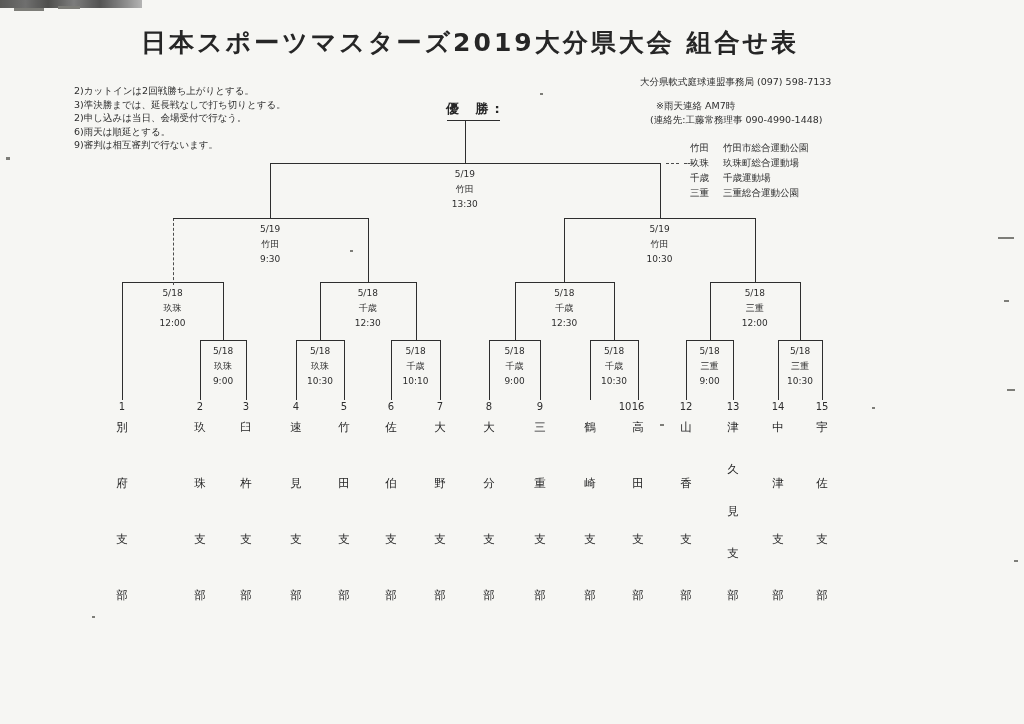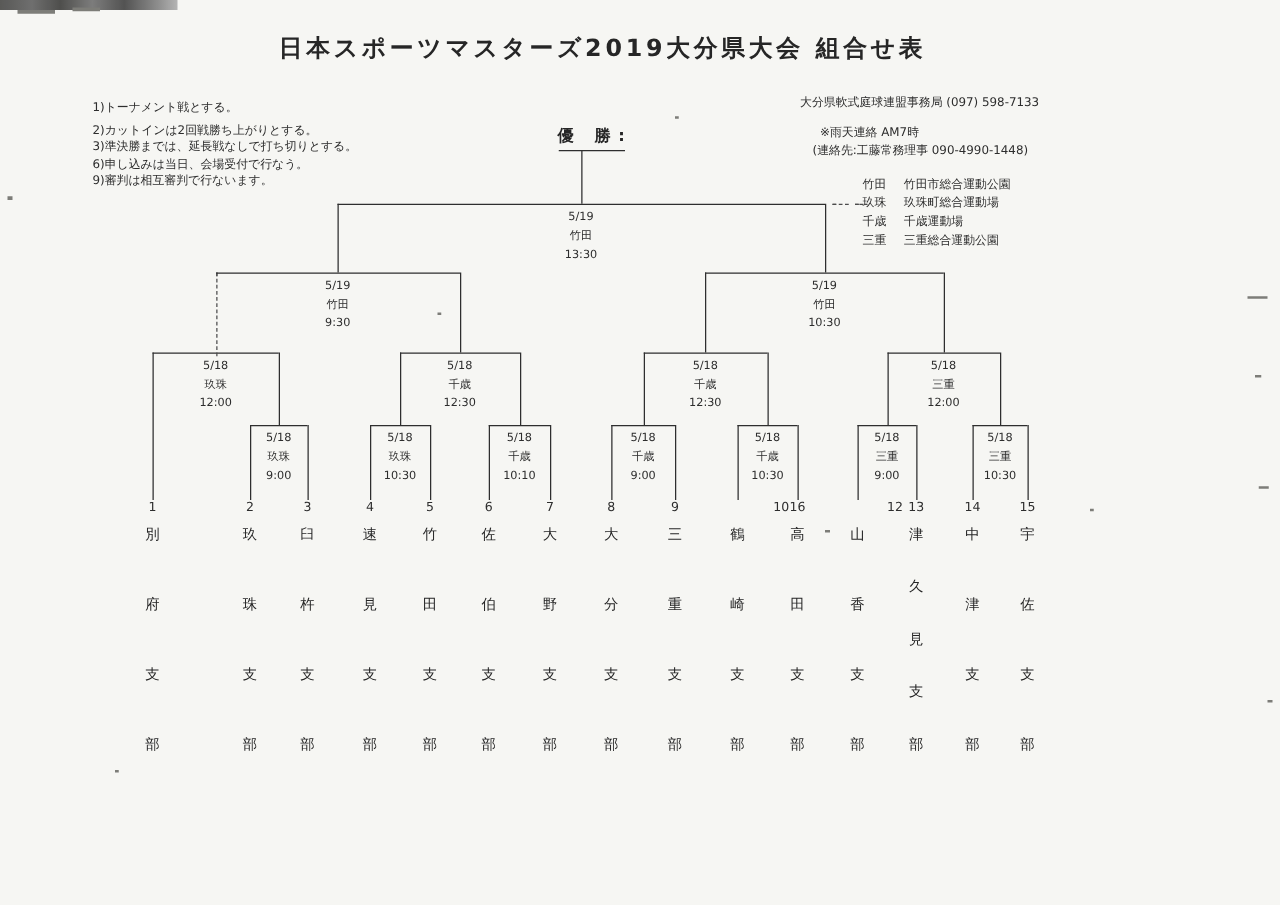--- a/index.html
+++ b/index.html
@@ -5,22 +5,22 @@
   html,body{margin:0;padding:0;background:#d8d8d4;}
   #page{
     position:relative;width:1024px;height:724px;background:#fbfbf8;
     overflow:hidden;color:#1c1c1c;
     font-family:"DejaVu Sans",sans-serif;
     filter:contrast(.96);
   }
   .scan{filter:blur(.3px);}
   .abs{position:absolute;}
   #title{
-    top:26px;left:12px;width:940px;text-align:center;
-    font-size:19px;font-weight:bold;letter-spacing:3px;color:#222;
+    top:26px;left:0;width:940px;text-align:center;
+    font-size:25px;font-weight:bold;letter-spacing:3px;color:#222;
   }
   .notes{top:80px;left:74px;width:330px;font-size:9.5px;line-height:13.5px;color:#2a2a2a;}
   .notes div{white-space:nowrap;}
   .contact-office{top:76px;left:640px;font-size:9.5px;color:#2a2a2a;white-space:nowrap;}
   .contact-rain{top:100px;left:656px;font-size:9.5px;color:#2a2a2a;white-space:nowrap;}
   .contact-phone{top:114px;left:650px;font-size:9.5px;color:#2a2a2a;white-space:nowrap;}
   .legend{top:140px;left:690px;font-size:9.5px;line-height:15px;color:#2a2a2a;}
   .legend .row{display:flex;gap:14px;white-space:nowrap;}
   .champion{
     top:100px;left:446px;font-size:13px;font-weight:bold;
@@ -51,24 +51,24 @@
 </head>
 <body>
 
 <div id="page">
   <div class="abs" id="corner-smudge"></div>
 
   <div class="abs scan" id="title">日本スポーツマスターズ2019大分県大会  組合せ表</div>
 
   <div class="abs scan notes">
     <div id="rules-list">
-        <div>1)トーナメント戦とする。</div>
         <div style="margin-top: 4px;">2)カットインは2回戦勝ち上がりとする。</div>
         <div>3)準決勝までは、延長戦なしで打ち切りとする。</div>
-        <div>6)申し込みは当日、会場受付で行なう。</div>
+        <div>2)申し込みは当日、会場受付で行なう。</div>
+        <div>6)雨天は順延とする。</div>
         <div>9)審判は相互審判で行ないます。</div>
       </div>
   </div>
 
   <div class="abs scan contact-office">大分県軟式庭球連盟事務局 (097) 598-7133</div>
   <div class="abs scan contact-rain">※雨天連絡 AM7時</div>
   <div class="abs scan contact-phone">(連絡先:工藤常務理事 090-4990-1448)</div>
 
   <div class="abs scan legend" id="venue-legend">
       <div class="row">
@@ -256,21 +256,21 @@
       <div class="eno scan" style="left: 590px; top: 401px; margin-left: 23px;">10</div>
       <div class="nchar scan" style="left: 590px; top: 420px;">鶴</div>
       <div class="nchar scan" style="left: 590px; top: 476px;">崎</div>
       <div class="nchar scan" style="left: 590px; top: 532px;">支</div>
       <div class="nchar scan" style="left: 590px; top: 588px;">部</div>
       <div class="eno scan" style="left: 638px; top: 401px;">16</div>
       <div class="nchar scan" style="left: 638px; top: 420px;">高</div>
       <div class="nchar scan" style="left: 638px; top: 476px;">田</div>
       <div class="nchar scan" style="left: 638px; top: 532px;">支</div>
       <div class="nchar scan" style="left: 638px; top: 588px;">部</div>
-      <div class="eno scan" style="left: 716px; top: 401px;">12</div>
+      <div class="eno scan" style="left: 686px; top: 401px;">12</div>
       <div class="nchar scan" style="left: 686px; top: 420px;">山</div>
       <div class="nchar scan" style="left: 686px; top: 476px;">香</div>
       <div class="nchar scan" style="left: 686px; top: 532px;">支</div>
       <div class="nchar scan" style="left: 686px; top: 588px;">部</div>
       <div class="eno scan" style="left: 733px; top: 401px;">13</div>
       <div class="nchar scan" style="left: 733px; top: 420px;">津</div>
       <div class="nchar scan" style="left: 733px; top: 462px;">久</div>
       <div class="nchar scan" style="left: 733px; top: 504px;">見</div>
       <div class="nchar scan" style="left: 733px; top: 546px;">支</div>
       <div class="nchar scan" style="left: 733px; top: 588px;">部</div>

